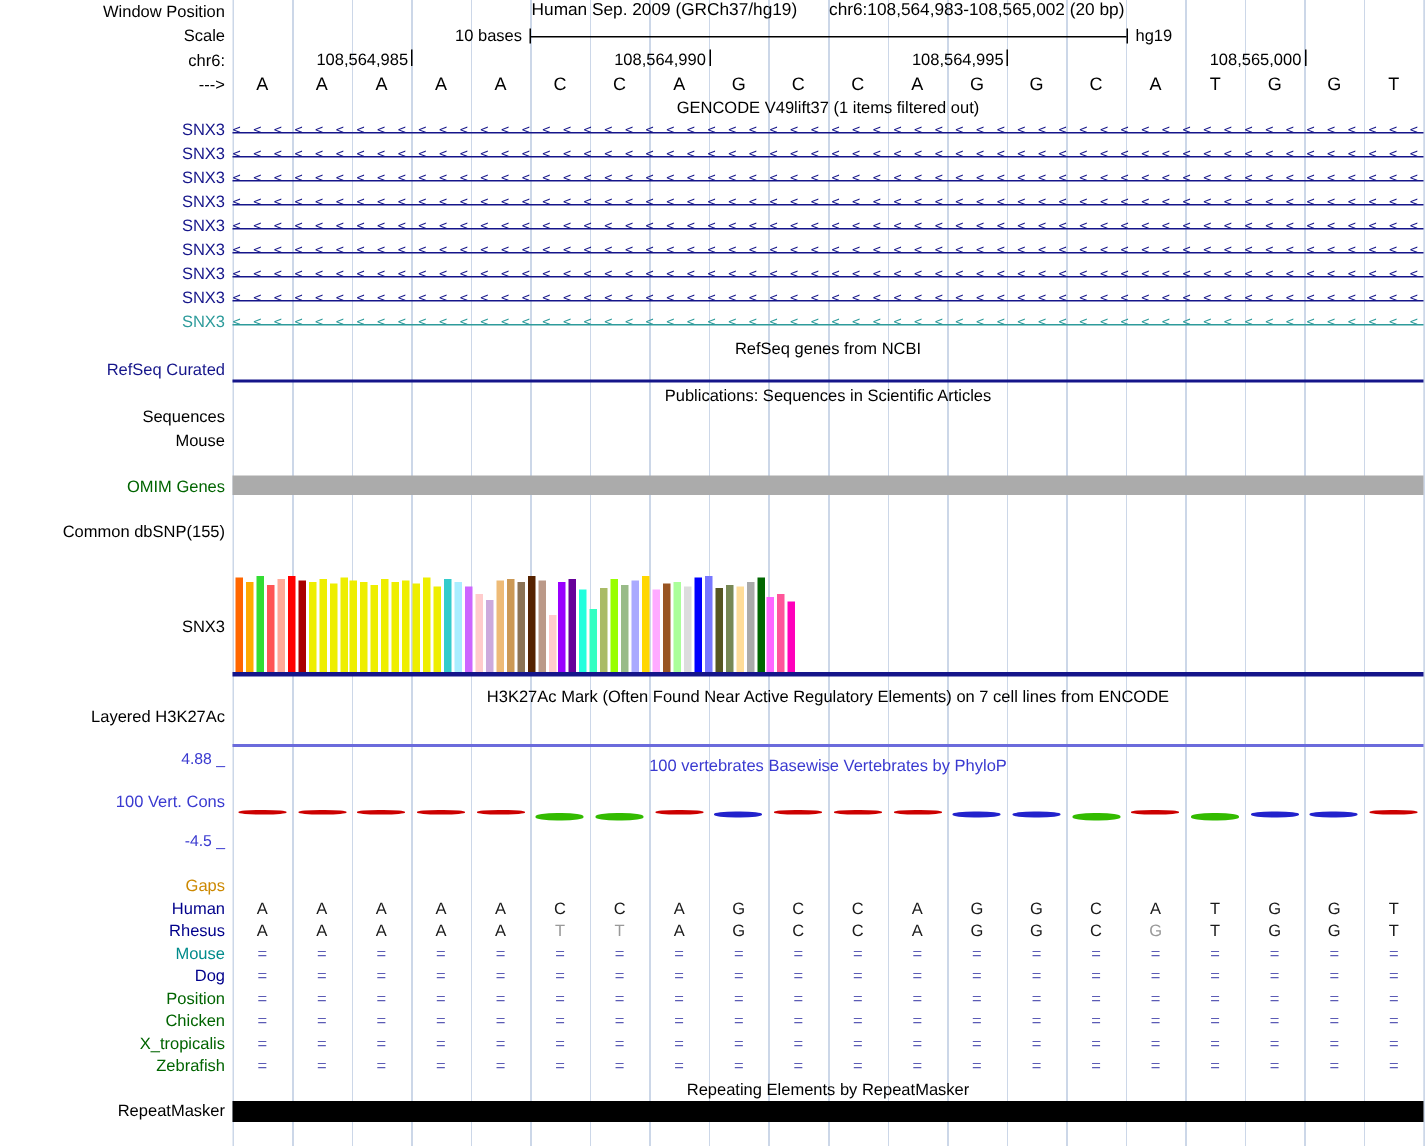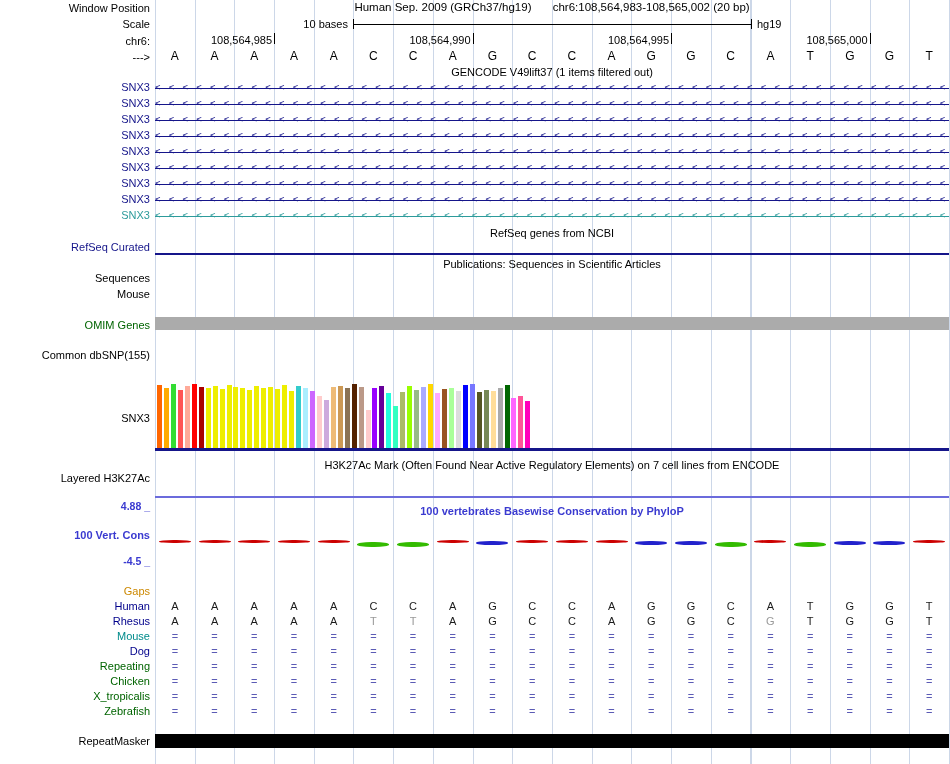--- a/index.html
+++ b/index.html
@@ -5,21 +5,21 @@
   html,body{margin:0;padding:0;background:#fff;}
   .page{
     position:relative;width:950px;height:764px;background:#fff;overflow:hidden;
     font-family:"Liberation Sans","DejaVu Sans",sans-serif;font-size:11px;color:#000;
   }
   #grid{position:absolute;left:155px;top:0;width:794px;height:764px;}
   .lbl{position:absolute;left:0;width:150px;height:13px;line-height:13px;text-align:right;
        white-space:nowrap;color:#000;}
   .hdr{position:absolute;left:155px;width:794px;height:13px;line-height:13px;text-align:center;
        white-space:nowrap;color:#000;}
-  .navy{color:#15158a;} .green{color:#006400;} .blue{color:#3a3ad0;font-weight:bold;} .sm{font-size:10.5px;}
+  .navy{color:#15158a;} .green{color:#006400;} .blue{color:#3a3ad0;} .sm{font-size:10.5px;}
   .title-row{position:absolute;left:155px;top:1px;width:794px;text-align:center;
              font-size:11.5px;white-space:nowrap;}
   .title-row .pos{margin-left:18px;}
   .scale-text{position:absolute;left:155px;top:18px;width:193px;text-align:right;}
   .scale-bracket{position:absolute;left:353px;top:19px;width:397px;height:10px;
                  border-left:1px solid #000;border-right:1px solid #000;
                  background:linear-gradient(#000,#000) 0 50%/100% 1px no-repeat;}
   .hg19{position:absolute;left:757px;top:18px;}
   .tick-label{position:absolute;top:34px;width:110px;text-align:right;white-space:nowrap;}
   .tick-mark{position:absolute;top:33px;width:1px;height:11px;background:#000;}
@@ -154,21 +154,21 @@
       <div class="gtex-bar" style="left: 370.35px; height: 47px; background: rgb(255, 0, 187);"></div>
     </div>
   <div id="gtex-baseline" class="hline" style="top: 448px; height: 3px; background: rgb(21, 21, 138);"></div>
   <div class="lbl" style="top:412px">SNX3</div>
 
   <div class="hdr" style="top:459px">H3K27Ac Mark (Often Found Near Active Regulatory Elements) on 7 cell lines from ENCODE</div>
   <div class="lbl" style="top:472px">Layered H3K27Ac</div>
   <div id="h3k-line" class="hline" style="top: 496px; height: 2px; background: rgb(107, 107, 220);"></div>
 
   <div class="lbl blue sm" style="top:500px">4.88 _</div>
-  <div class="hdr blue" style="top:505px">100 vertebrates Basewise Conservation by PhyloP</div>
+  <div class="hdr blue" style="top:505px">100 vertebrates Basewise Vertebrates by PhyloP</div>
   <div class="lbl blue" style="top:529px">100 Vert. Cons</div>
   <div id="cons-marks">
       <div class="cons-mark" style="left: 3.85px; top: 5px; height: 3px; background: rgb(204, 0, 0);"></div>
       <div class="cons-mark" style="left: 43.55px; top: 5px; height: 3px; background: rgb(204, 0, 0);"></div>
       <div class="cons-mark" style="left: 83.25px; top: 5px; height: 3px; background: rgb(204, 0, 0);"></div>
       <div class="cons-mark" style="left: 122.95px; top: 5px; height: 3px; background: rgb(204, 0, 0);"></div>
       <div class="cons-mark" style="left: 162.65px; top: 5px; height: 3px; background: rgb(204, 0, 0);"></div>
       <div class="cons-mark" style="left: 202.35px; top: 7px; height: 5px; background: rgb(51, 187, 0);"></div>
       <div class="cons-mark" style="left: 242.05px; top: 7px; height: 5px; background: rgb(51, 187, 0);"></div>
       <div class="cons-mark" style="left: 281.75px; top: 5px; height: 3px; background: rgb(204, 0, 0);"></div>
@@ -181,20 +181,21 @@
       <div class="cons-mark" style="left: 559.65px; top: 7px; height: 5px; background: rgb(51, 187, 0);"></div>
       <div class="cons-mark" style="left: 599.35px; top: 5px; height: 3px; background: rgb(204, 0, 0);"></div>
       <div class="cons-mark" style="left: 639.05px; top: 7px; height: 5px; background: rgb(51, 187, 0);"></div>
       <div class="cons-mark" style="left: 678.75px; top: 6px; height: 4px; background: rgb(34, 34, 204);"></div>
       <div class="cons-mark" style="left: 718.45px; top: 6px; height: 4px; background: rgb(34, 34, 204);"></div>
       <div class="cons-mark" style="left: 758.15px; top: 5px; height: 3px; background: rgb(204, 0, 0);"></div>
     </div>
   <div class="lbl blue sm" style="top:555px">-4.5 _</div>
 
 
+  <div class="hdr" style="top:721px">Repeating Elements by RepeatMasker</div>
   <div id="repeat-bar" style="background: rgb(0, 0, 0);"></div>
   <div class="lbl" style="top:735px">RepeatMasker</div>
 <div class="tick-label" style="left: 162.1px;">108,564,985</div>
     <div class="tick-mark" style="left: 274.1px;"></div>
     <div class="tick-label" style="left: 360.6px;">108,564,990</div>
     <div class="tick-mark" style="left: 472.6px;"></div>
     <div class="tick-label" style="left: 559.1px;">108,564,995</div>
     <div class="tick-mark" style="left: 671.1px;"></div>
     <div class="tick-label" style="left: 757.6px;">108,565,000</div>
     <div class="tick-mark" style="left: 869.6px;"></div>
@@ -302,21 +303,21 @@
       <span style="color: rgb(91, 91, 181);">=</span>
       <span style="color: rgb(91, 91, 181);">=</span>
       <span style="color: rgb(91, 91, 181);">=</span>
       <span style="color: rgb(91, 91, 181);">=</span>
       <span style="color: rgb(91, 91, 181);">=</span>
       <span style="color: rgb(91, 91, 181);">=</span>
       <span style="color: rgb(91, 91, 181);">=</span>
       <span style="color: rgb(91, 91, 181);">=</span>
       <span style="color: rgb(91, 91, 181);">=</span>
     </div>
-    <div class="lbl" style="top: 660px; color: rgb(0, 100, 0);">Repeating</div>
+    <div class="lbl" style="top: 660px; color: rgb(0, 100, 0);">Position</div>
     <div class="cells aln-row" style="top: 659px;">
       <span style="color: rgb(91, 91, 181);">=</span>
       <span style="color: rgb(91, 91, 181);">=</span>
       <span style="color: rgb(91, 91, 181);">=</span>
       <span style="color: rgb(91, 91, 181);">=</span>
       <span style="color: rgb(91, 91, 181);">=</span>
       <span style="color: rgb(91, 91, 181);">=</span>
       <span style="color: rgb(91, 91, 181);">=</span>
       <span style="color: rgb(91, 91, 181);">=</span>
       <span style="color: rgb(91, 91, 181);">=</span>

